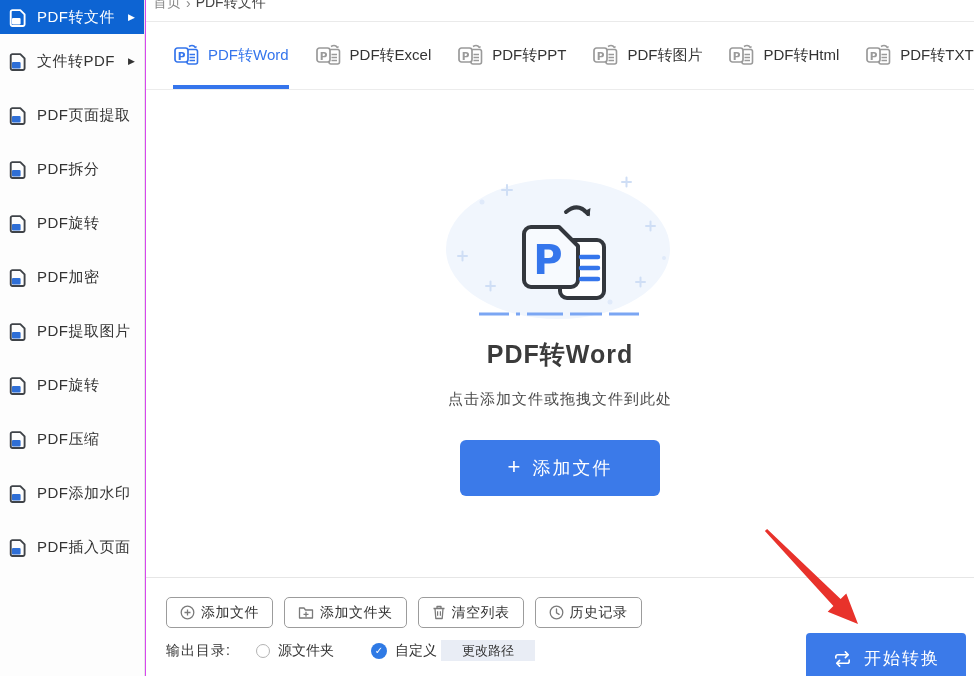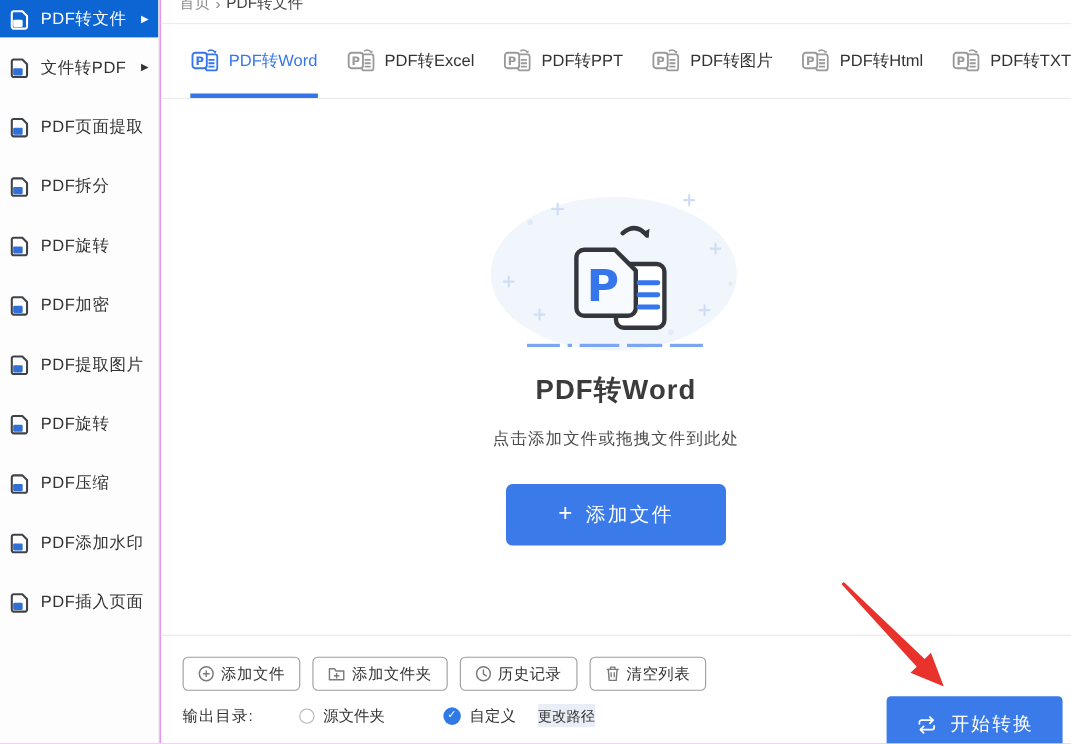--- a/index.html
+++ b/index.html
@@ -16,21 +16,21 @@
   .side-item.active { background:#0d64d3; color:#fff; }
   .side-item .sicon { width:21px; height:21px; flex:0 0 21px; display:flex; align-items:center; }
   .side-item .slabel { margin-left:8px; white-space:nowrap; letter-spacing:0.5px; }
   .side-item .sarrow { position:absolute; right:9px; font-size:9px; color:#333; }
   .side-item.active .sarrow { color:#fff; }
 
   
   .content { position:absolute; left:146px; top:0; width:828px; height:676px; background:#fff; }
 
   .breadcrumb-row { height:22px; border-bottom:1px solid #eaeaea; overflow:hidden;
-    padding-left:17px; font-size:14px; color:#888; }
+    padding-left:7px; font-size:14px; color:#888; }
   .breadcrumb-row .bc-inner { margin-top:-6px; display:flex; gap:5px; align-items:center; }
   .bc-cur { color:#444; }
 
   .tabbar { height:68px; border-bottom:1px solid #ececec; display:flex; align-items:center;
     padding-left:27px; gap:26px; }
   .tab { display:flex; align-items:center; gap:7px; height:100%; cursor:pointer;
     font-size:15px; color:#333; }
   .tab.active { color:#3575ec; box-shadow:inset 0 -4px 0 #3575ec; }
   .tab .ticon { display:flex; }
 
@@ -46,31 +46,31 @@
     display:flex; align-items:center; justify-content:center; gap:10px;
     font-family:inherit; }
   .add-btn .plus { font-size:22px; font-weight:400; margin-top:-2px; }
 
   
   .bottom-panel { position:relative; height:97px; padding-left:20px; }
   .tool-row { display:flex; gap:11px; margin-top:19px; }
   .tool-btn { height:31px; padding:0 13px; background:#fff; border:1px solid #9c9c9c;
     border-radius:5px; display:flex; align-items:center; gap:6px; font-size:14px;
     color:#333; cursor:pointer; font-family:inherit; letter-spacing:0.5px; }
-  .output-row { display:flex; align-items:center; margin-top:12px; font-size:14px; color:#333;gap:16px; }
+  .output-row { display:flex; align-items:center; margin-top:12px; font-size:14px; color:#333; }
   .out-label { letter-spacing:1px; }
   .radio { display:flex; align-items:center; gap:8px; cursor:pointer; }
   .radio.src { margin-left:25px; }
   .radio.custom { margin-left:37px; }
   .rb { width:14px; height:14px; border:1px solid #b3b3b3; border-radius:50%; background:#fff; }
   .rb.checked { width:16px; height:16px; border:none; background:#2f7ae5; color:#fff;
     display:flex; align-items:center; justify-content:center; font-size:10px; }
   .path-input { margin-left:18px; width:232px; height:24px; border:1px solid #8c8c8c;
     font-size:14px; padding:0 4px; color:#222; font-family:inherit; background:#fff; }
-  .change-path { margin-left:4px; height:21px; padding:0 0; background:#e9edf5;
+  .change-path { margin-left:4px; height:21px; padding:0 21px; background:#e9edf5;
     border:none; font-size:13px; color:#333; cursor:pointer; font-family:inherit; }
   .convert-btn { position:absolute; right:8px; bottom:10px; width:160px; height:51px;
     background:#3b7ae9; color:#fff; border:none; border-radius:4px; font-size:17px;
     letter-spacing:2px; cursor:pointer; display:flex; align-items:center;
     justify-content:center; gap:11px; font-family:inherit; }
 
   .red-arrow { position:absolute; left:750px; top:515px; z-index:20; pointer-events:none; }
 </style>
 </head>
 <body>
@@ -344,35 +344,35 @@
             <span style="display:flex">
               <svg width="16" height="14" viewBox="0 0 16 14">
                 <path d="M1.5 2 h4.5 l1.5 2 h7 v8 h-13 z" fill="none" stroke="#7a7a7a" stroke-width="1.3" stroke-linejoin="round"></path>
                 <path d="M5.5 8.3 h5 M8 5.8 v5" stroke="#7a7a7a" stroke-width="1.3"></path>
               </svg>
             </span>
             <span>添加文件夹</span>
           </button>
           <button class="tool-btn">
             <span style="display:flex">
+              <svg width="14" height="15" viewBox="0 0 14 15">
+                <path d="M1.5 3.5 h11 M5 3.5 v-2 h4 v2 M3 3.5 l0.8 10 h6.4 l0.8 -10" fill="none" stroke="#7a7a7a" stroke-width="1.3" stroke-linejoin="round"></path>
+                <path d="M5.6 6.2 v4.5 M8.4 6.2 v4.5" stroke="#7a7a7a" stroke-width="1.2"></path>
+              </svg>
+            </span>
+            <span>清空列表</span>
+          </button>
+          <button class="tool-btn">
+            <span style="display:flex">
               <svg width="15" height="15" viewBox="0 0 15 15">
                 <circle cx="7.5" cy="7.5" r="6.3" fill="none" stroke="#7a7a7a" stroke-width="1.3"></circle>
                 <path d="M7.5 4 v3.8 l2.6 1.6" fill="none" stroke="#7a7a7a" stroke-width="1.3" stroke-linecap="round"></path>
               </svg>
             </span>
             <span>历史记录</span>
-          </button>
-          <button class="tool-btn">
-            <span style="display:flex">
-              <svg width="14" height="15" viewBox="0 0 14 15">
-                <path d="M1.5 3.5 h11 M5 3.5 v-2 h4 v2 M3 3.5 l0.8 10 h6.4 l0.8 -10" fill="none" stroke="#7a7a7a" stroke-width="1.3" stroke-linejoin="round"></path>
-                <path d="M5.6 6.2 v4.5 M8.4 6.2 v4.5" stroke="#7a7a7a" stroke-width="1.2"></path>
-              </svg>
-            </span>
-            <span>清空列表</span>
           </button>
         </div>
 
       <div class="output-row">
         <span class="out-label">输出目录:</span>
 
         <label class="radio src">
           <span class="rb"></span>
           <span>源文件夹</span>
         </label>

